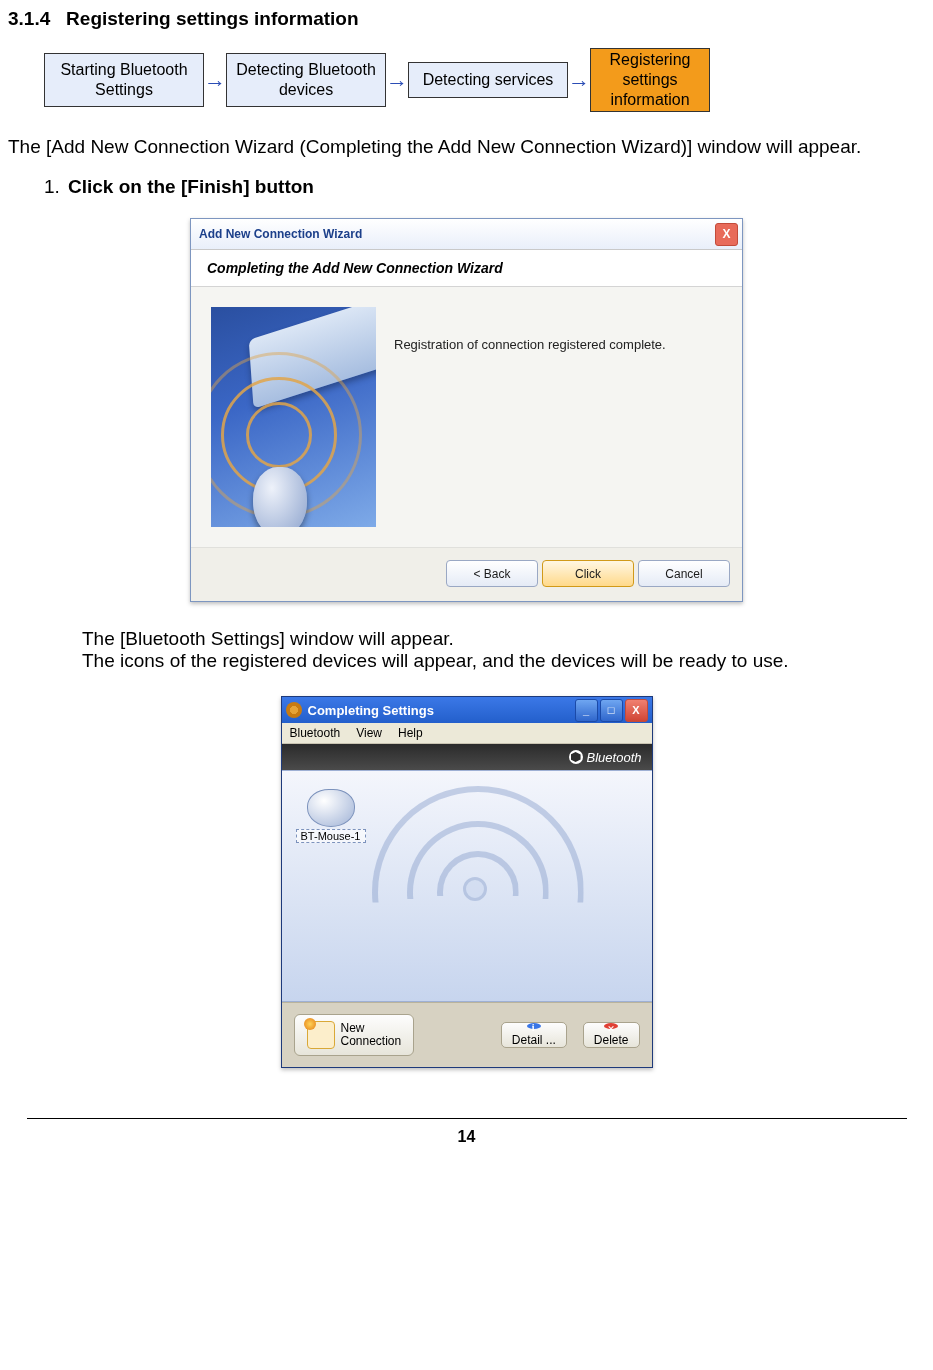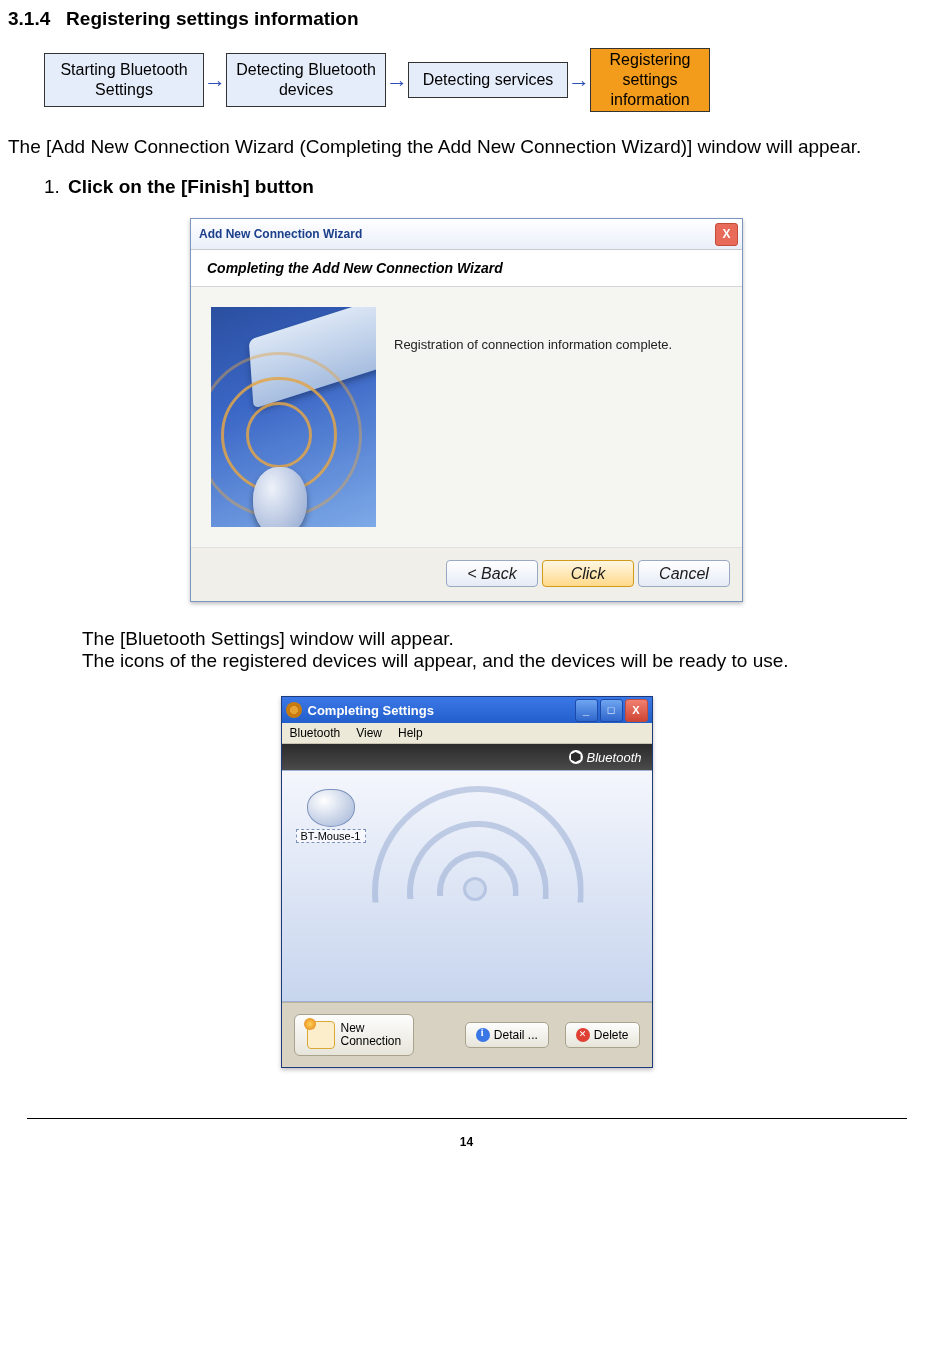--- a/index.html
+++ b/index.html
@@ -154,24 +154,23 @@
     gap:4px;
     padding: 12px 12px 14px;
     border-top: 1px solid #e0e0dc;
     background:#f0efe9;
   }
   .wbtn {
     width:90px;height:25px;
     border:1px solid #9aa8c4;
     border-radius:4px;
     background: linear-gradient(#fff,#e5ebf6);
-    font-size:16px;
+    font-size:12px;
     display:flex;align-items:center;justify-content:center;
     color:#1b1b1b;
-    font-style:italic;
   }
   .wbtn.hl {
     border:1px solid #d19a19;
     background: linear-gradient(#fff7e3,#ffd98a);
   }
   .indent-text {
     font-size: 19px;
     margin-left: 74px;
     margin-bottom: 24px;
   }
@@ -304,35 +303,35 @@
     content:"";position:absolute;left:-4px;top:-4px;width:12px;height:12px;
     background:radial-gradient(circle,#ffd35a,#e37c12);
     border-radius:50%;
   }
   .spacer{flex:1;}
   .sbtn{
     height:24px;padding:0 10px;
     display:flex;align-items:center;gap:4px;
     background:linear-gradient(#fdfdfd,#e7e5da);
     border:1px solid #a9a38d;border-radius:5px;
-    font-size:12px;cursor:pointer;
+    font-size:12px;cursor:pointer;flex-direction:column;
   }
   .sbtn .i{width:14px;height:14px;border-radius:50%;display:inline-block;}
   .i-info{background:#3a76e6;position:relative;}
   .i-info:before{content:"i";color:#fff;font-weight:bold;font-size:10px;position:absolute;left:5px;top:-1px;font-family:Georgia;}
   .i-del{background:#e04034;position:relative;}
   .i-del:before{content:"✕";color:#fff;font-size:9px;position:absolute;left:3px;top:1px;}
   .pagefoot{
     border-top:1px solid #000;
     width: 880px;
     margin: 0 auto;
     text-align:center;
     font-weight:bold;
-    font-size:12px;
-    padding: 16px 0 14px;
+    font-size:16px;
+    padding: 9px 0 14px;
   }
 </style>
 </head>
 <body>
 
 <div class="page">
 
   <div class="heading">
     <span>3.1.4</span>&nbsp;&nbsp;
     <span>Registering settings information</span>
@@ -363,21 +362,21 @@
       </div>
       <div class="wizard-head">Completing the Add New Connection Wizard</div>
       <div class="wizard-body">
         <div class="wizard-image">
           <div class="kbd"></div>
           <div class="ripple r3"></div>
             <div class="ripple r2"></div>
             <div class="ripple r1"></div>
           <div class="mouse"></div>
         </div>
-        <div class="wizard-msg">Registration of connection information complete.</div>
+        <div class="wizard-msg">Registration of connection registered complete.</div>
       </div>
       <div class="wizard-footer">
         <div class="wbtn">&lt; Back</div>
         <div class="wbtn hl">Click</div>
         <div class="wbtn">Cancel</div>
       </div>
     </div>
   </div>
 
   <div class="indent-text">

